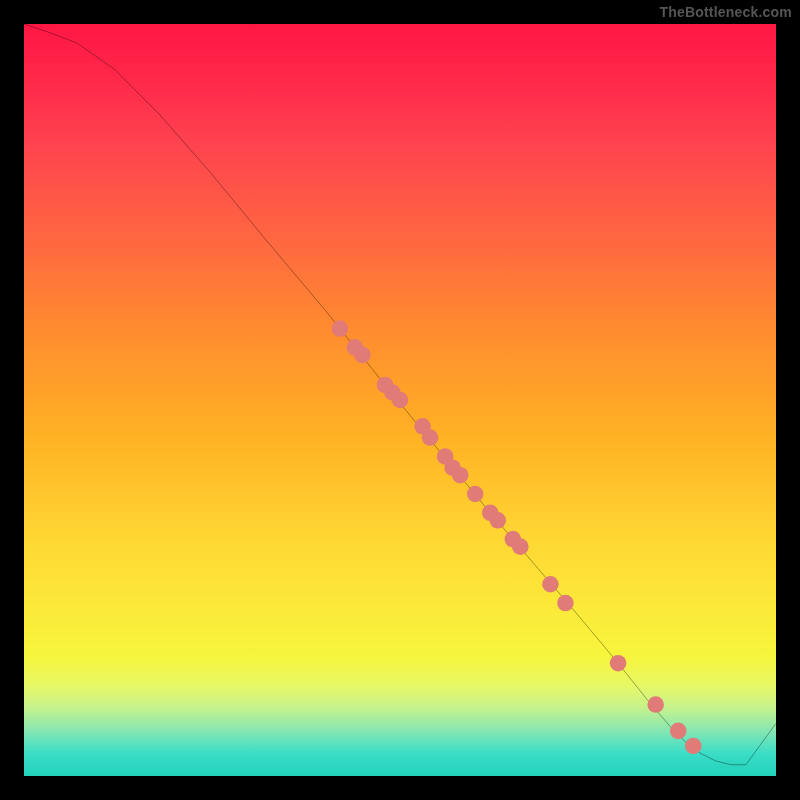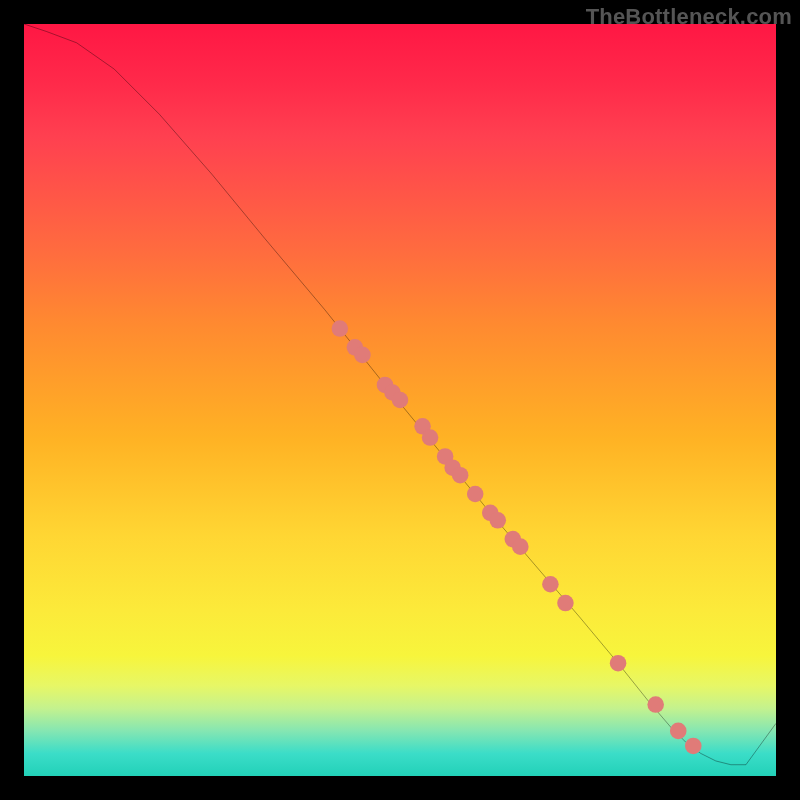--- a/index.html
+++ b/index.html
@@ -40,21 +40,21 @@
       #85e6b2 94%,
       #3bddc8 97%,
       #22d1b8 100%
     );
   }
   .watermark {
     position: absolute;
     top: 4px;
     right: 8px;
     font-family: Arial, Helvetica, sans-serif;
-    font-size: 22px;
+    font-size: 14px;
     font-weight: 600;
     color: #555;
     letter-spacing: 0.2px;
     user-select: none;
   }
   svg.curve {
     position: absolute;
     left: 0;
     top: 0;
     width: 752px;

